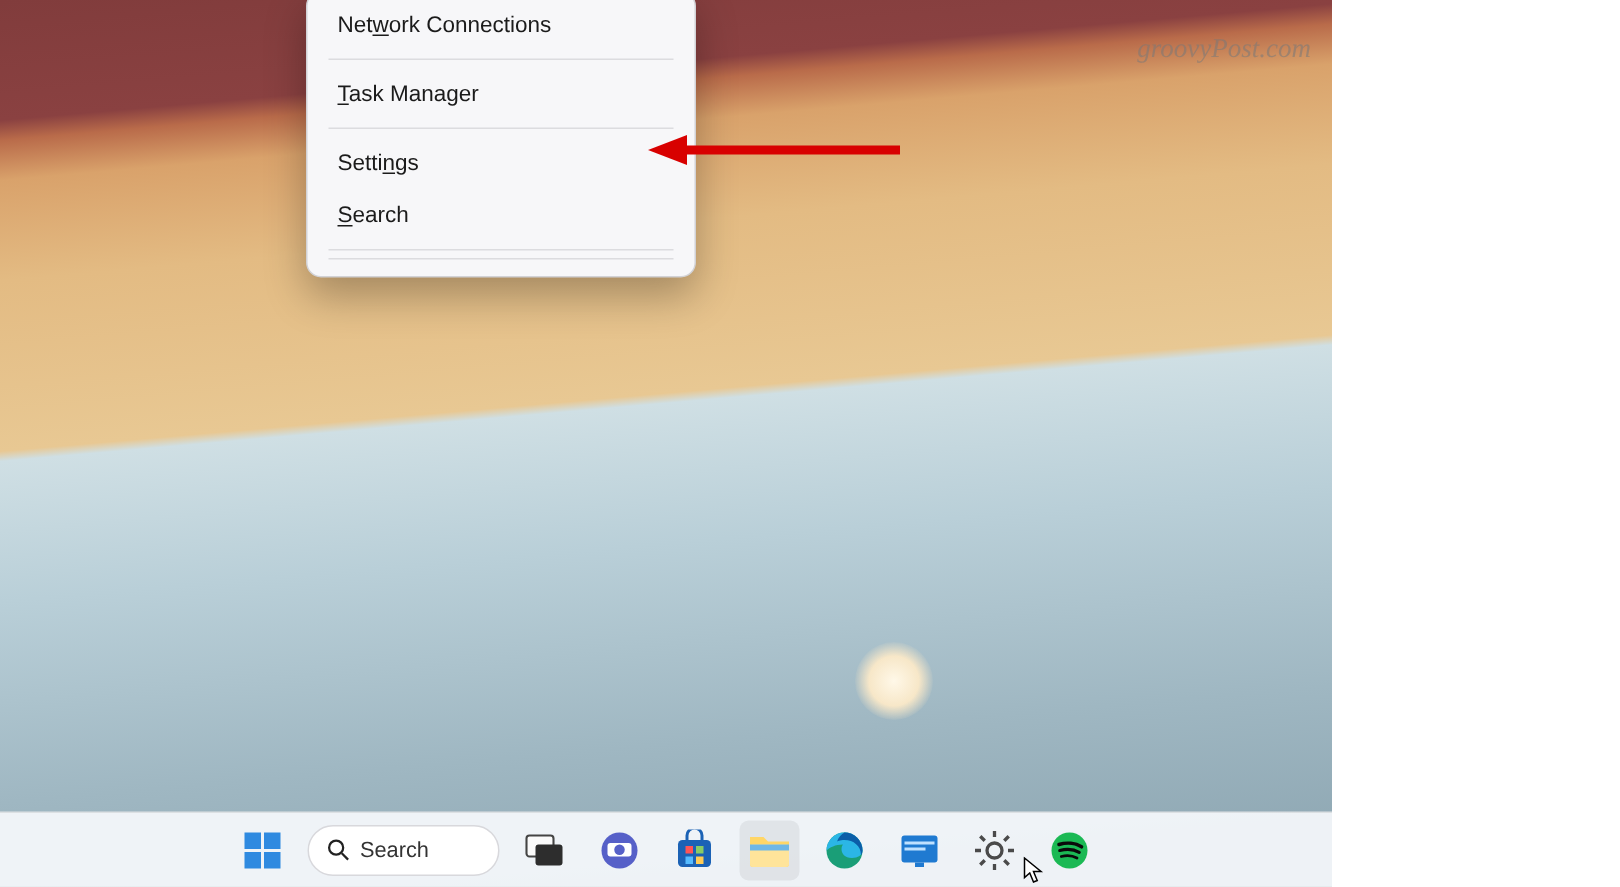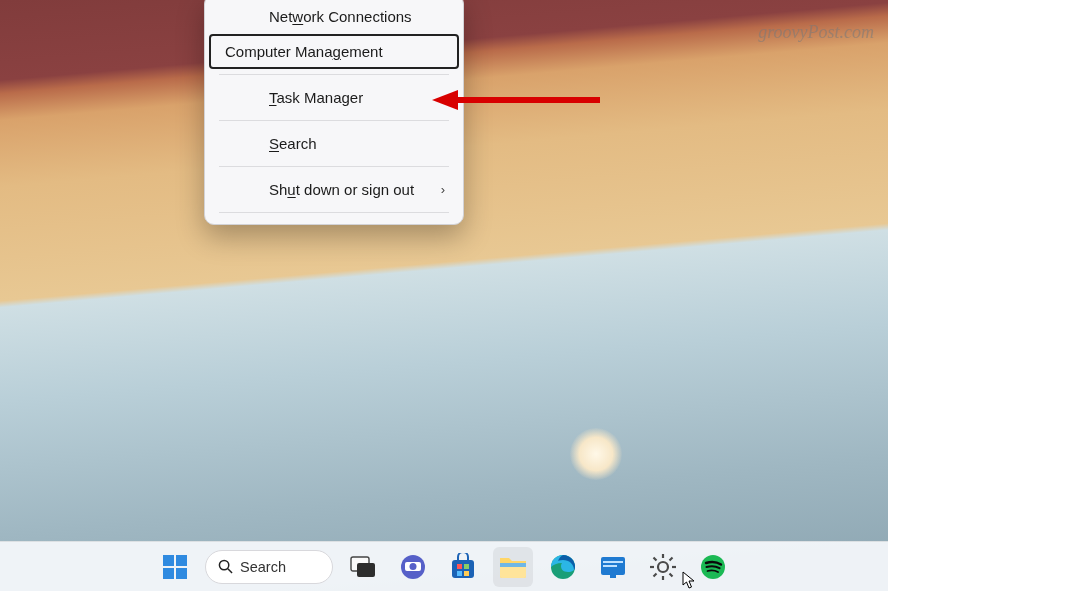--- a/index.html
+++ b/index.html
@@ -31,21 +31,20 @@
     background:#f7f7f9; border:1px solid #d2d2d6; border-radius:10px;
     box-shadow: 0 12px 28px rgba(0,0,0,0.28);
     padding:4px 0 6px 0;
   }
   .menu-item {
     position:relative;
     display:flex; align-items:center; justify-content:space-between;
     padding:9px 18px 9px 20px;
     font-size:15px; color:#1b1b1b;
     cursor:default;
-    margin-left:44px;
   }
   .menu-item.highlight {
     outline:2.5px solid #222; outline-offset:-2px; border-radius:4px; margin:0 4px;
     padding-left:16px; padding-right:14px;
   }
   .underline { text-decoration: underline; text-decoration-thickness:1px; text-underline-offset:2px; }
   .divider { height:1px; background:#dcdcdf; margin:5px 14px; }
   .chev { font-size:13px; color:#444; }
   
   .arrow {
@@ -77,36 +76,32 @@
 <body>
 
 <div class="desktop">
   <div class="sun"></div>
   <div class="watermark">groovyPost.com</div>
 
   <div class="context-menu" id="ctxmenu">
       <div class="menu-item">
         <span>Net<span class="underline">w</span>ork Connections</span>
       </div>
-      <div class="menu-item highlight">
-        <span>Computer Mana<span class="underline">g</span>ement</span>
-      </div>
       <div class="divider"></div>
       <div class="menu-item">
         <span><span class="underline">T</span>ask Manager</span>
       </div>
       <div class="divider"></div>
       <div class="menu-item">
+        <span>Setti<span class="underline">n</span>gs</span>
+      </div>
+      <div class="menu-item">
         <span><span class="underline">S</span>earch</span>
       </div>
       <div class="divider"></div>
-      <div class="menu-item">
-        <span>Sh<span class="underline">u</span>t down or sign out</span>
-        <span class="chev">›</span>
-      </div>
       <div class="divider"></div>
     </div>
 
   <svg class="arrow" viewBox="0 0 170 22">
     <line x1="168" y1="11" x2="22" y2="11" stroke="#d80000" stroke-width="6"></line>
     <polygon points="0,11 26,1 26,21" fill="#d80000"></polygon>
   </svg>
 
   <div class="taskbar">
 

